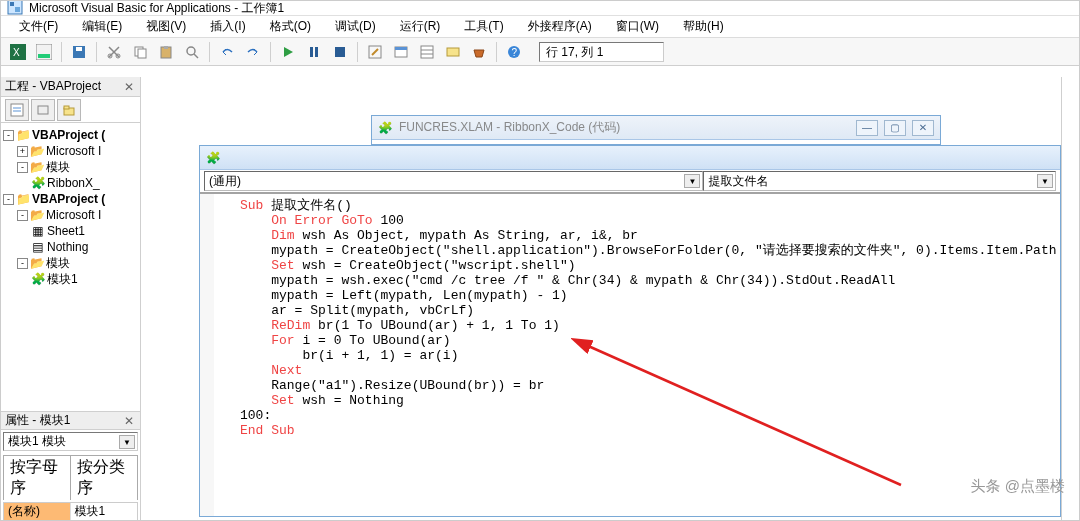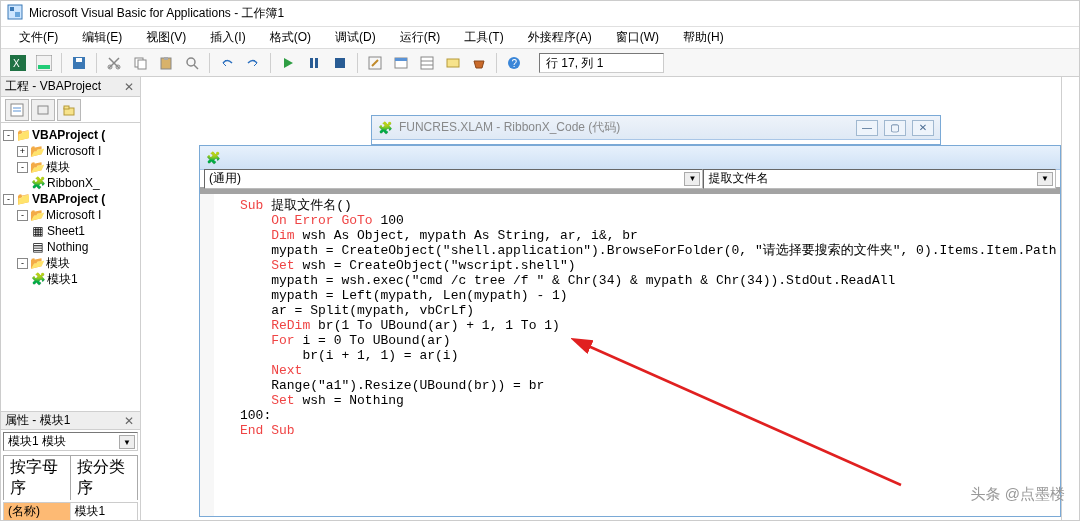--- a/index.html
+++ b/index.html
@@ -8,21 +8,21 @@
     font-size: 12px;
     background: #fff;
     color: #000;
     width: 1080px; height: 521px;
     overflow: hidden;
     position: relative;
     border: 1px solid #ccc;
   }
   
   .titlebar {
-    height: 26px;
+    height: 15px;
     display: flex; align-items: center;
     padding-left: 6px;
     border-bottom: 1px solid #e0e0e0;
   }
   .titlebar .icon svg { width:16px; height:16px; }
   .titlebar .title { margin-left: 6px; }
 
   
   .menubar {
     height: 22px;
@@ -144,21 +144,21 @@
     font-size:12px;
   }
   .cw-title .cw-label { flex:1; white-space:nowrap; overflow:hidden; text-overflow:ellipsis; }
   .cw-controls { display:flex; gap:6px; }
   .cw-controls .cwbtn {
     width:22px; height:16px; border:1px solid #a0b8d0; background:#eef4fb;
     display:flex; align-items:center; justify-content:center; font-size:10px; color:#4a6b92;
   }
   .code-toolbar {
     height:24px; display:flex; align-items:center; padding:2px 4px; gap:0;
-    border-bottom:7px solid #a3a3a3;
+    border-bottom:2px solid #a3a3a3;
   }
   .combo {
     flex:1; height:20px; border:1px inset #bbb; background:#fff; display:flex; align-items:center; padding:0 4px; position:relative;
     font-size:12px;
   }
   .combo .arrow { position:absolute; right:2px; top:2px; width:16px; height:14px; border:1px solid #aaa; background:#eee;
     display:flex; align-items:center; justify-content:center; font-size:8px; }
   .code-area {
     position:absolute; top:48px; left:0; right:0; bottom:0;
     overflow:auto;
@@ -170,21 +170,21 @@
     border-left: 14px solid #f7f7f7;
   }
   .kw { color: #ef4444; }
 
   
   .arrow-annot {
     position:absolute; pointer-events:none; z-index:50;
   }
 
   .watermark {
-    position:absolute; right:14px; bottom:16px; color:#999; font-size:15px; z-index:60;
+    position:absolute; right:14px; bottom:24px; color:#999; font-size:15px; z-index:60;
   }
 </style>
 </head>
 <body>
 
 <div class="titlebar">
   <span class="icon">
     <svg viewBox="0 0 16 16">
         <rect x="1" y="1" width="14" height="14" fill="#cde6ff" stroke="#3b78b5"></rect>
         <rect x="3" y="3" width="4" height="4" fill="#3b78b5"></rect>

